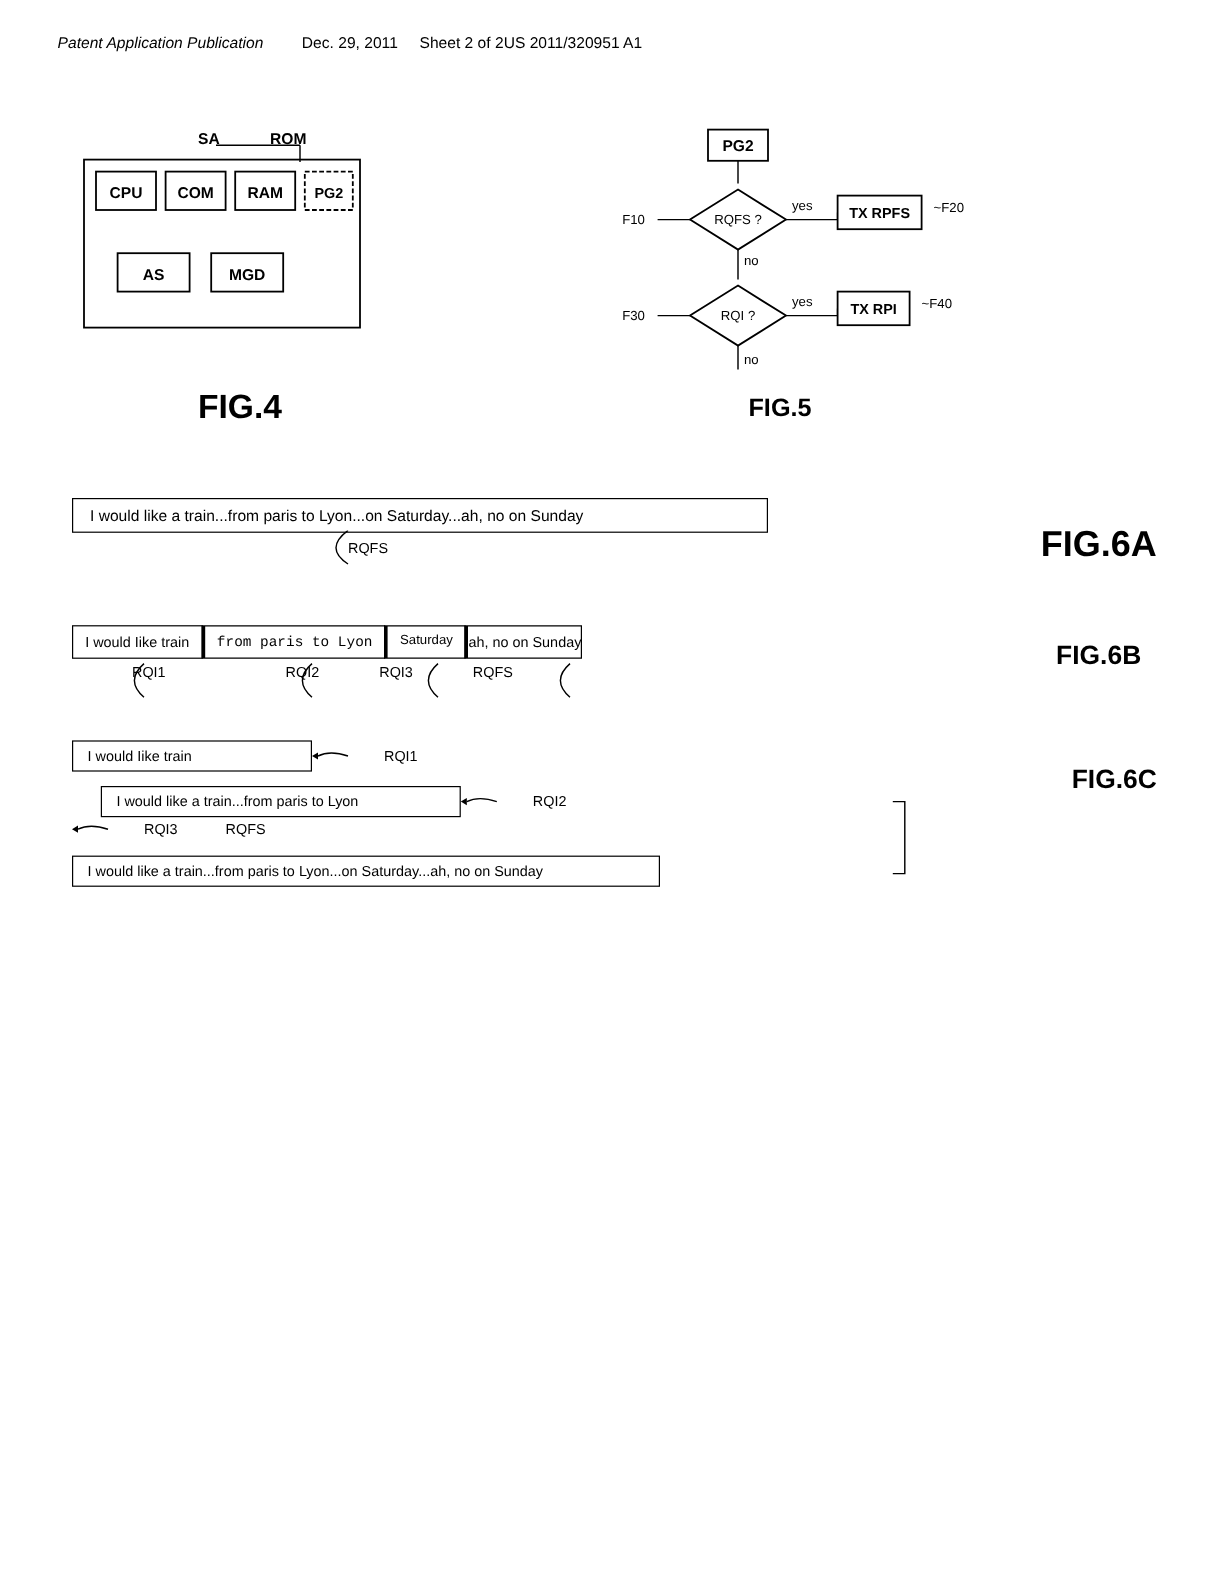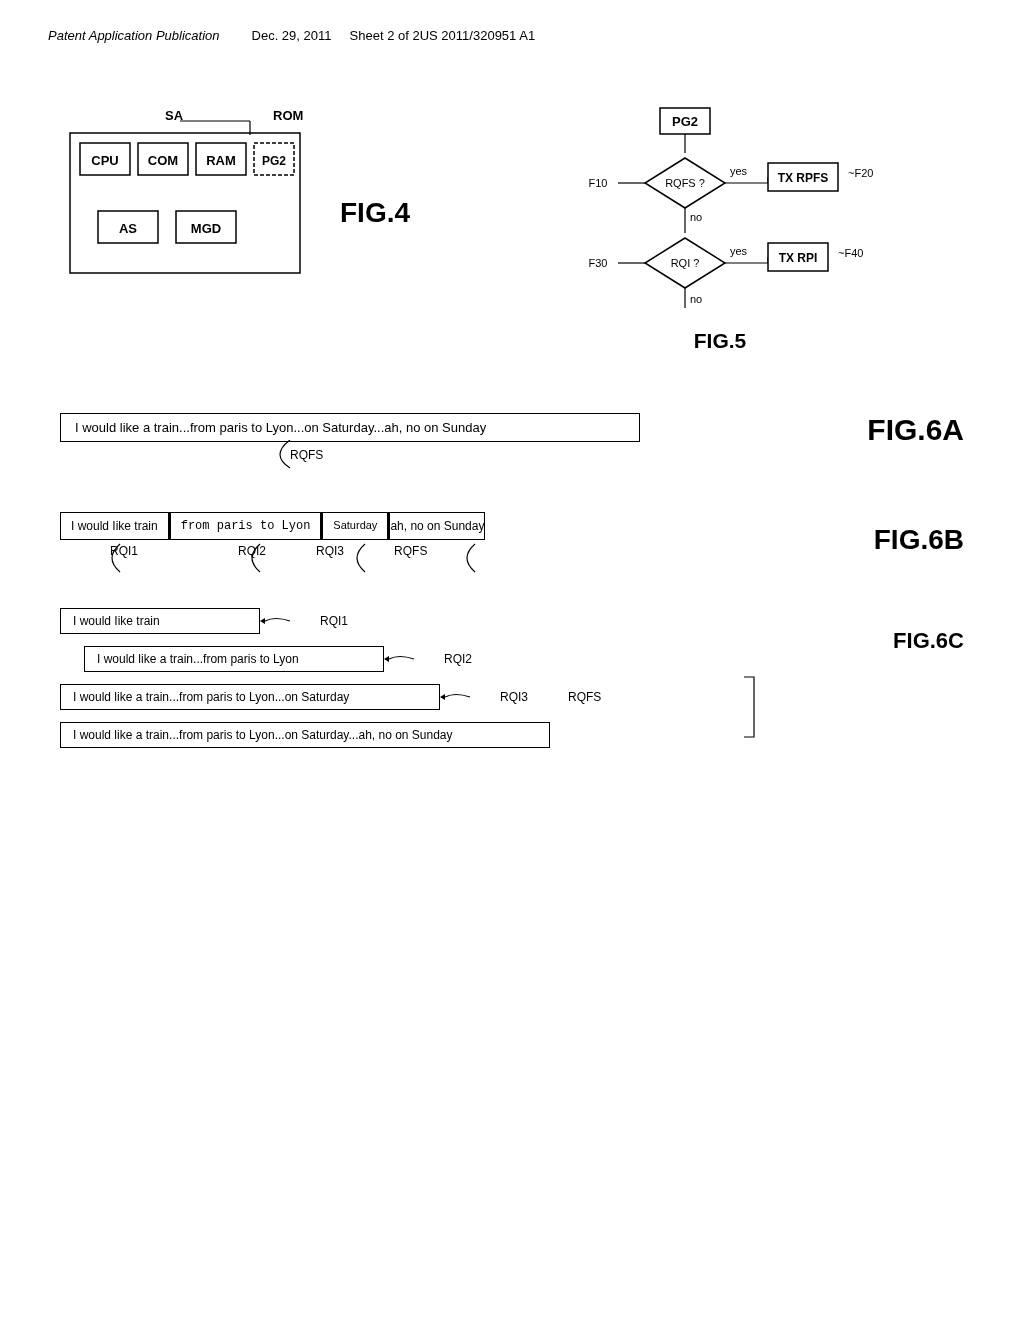--- a/index.html
+++ b/index.html
@@ -35,21 +35,21 @@
       display: flex;
       justify-content: flex-start;
       align-items: flex-start;
       margin-top: 40px;
       gap: 80px;
     }
 
     
     .fig4-container {
       display: flex;
-      flex-direction: row;
+      flex-direction: column;
       align-items: center;
     }
     .fig4-label {
       font-size: 28px;
       font-weight: bold;
       margin-top: 20px;
       font-family: Liberation Sans, sans-serif;
     }
 
     
@@ -95,21 +95,21 @@
 
 <div class="content">
 
   <div class="fig-row-top">
 
     <div class="fig4-container">
       <div style="position:relative; width:280px; height:200px;">
 
         <span style="position:absolute; top:5px; left:105px; font-size:13px; font-weight:bold; font-family:Arial,sans-serif;">SA</span>
 
-        <span style="position:absolute; top:5px; left:165px; font-size:13px; font-weight:bold; font-family:Arial,sans-serif;margin-left:48px;">ROM</span>
+        <span style="position:absolute; top:5px; left:165px; font-size:13px; font-weight:bold; font-family:Arial,sans-serif;">ROM</span>
 
         <svg style="position:absolute;top:0;left:0;" width="280" height="200">
 
           <line x1="120" y1="18" x2="190" y2="18" stroke="#000" stroke-width="1.2"></line>
           <line x1="190" y1="18" x2="190" y2="32" stroke="#000" stroke-width="1.2"></line>
 
           <rect x="10" y="30" width="230" height="140" fill="none" stroke="#000" stroke-width="1.5"></rect>
 
           <rect x="20" y="40" width="50" height="32" fill="white" stroke="#000" stroke-width="1.5"></rect>
           <text x="45" y="62" text-anchor="middle" font-size="13" font-weight="bold" font-family="Arial,sans-serif">CPU</text>
@@ -193,21 +193,21 @@
     <div style="display:flex; align-items:flex-start; justify-content:space-between;">
       <div style="flex:1;">
         <div class="text-box" style="width:580px;">I would like a train...from paris to Lyon...on Saturday...ah, no on Sunday</div>
         <div style="margin-top:6px; margin-left:230px; font-size:12px; font-family:Arial,sans-serif; position:relative;">
           <svg width="100" height="30" style="display:inline-block; vertical-align:middle; position:absolute; left:-40px; top:-8px;">
             <path d="M 40 0 Q 20 15 40 28" fill="none" stroke="#000" stroke-width="1.2"></path>
           </svg>
           <span>RQFS</span>
         </div>
       </div>
-      <div style="font-size:30px; font-weight:bold; font-family:Arial,sans-serif; margin-top:0;">FIG.6A</div>
+      <div style="font-size:30px; font-weight:bold; font-family:Arial,sans-serif; margin-top:22px;">FIG.6A</div>
     </div>
   </div>
 
   <div style="margin-top:50px; position:relative;">
     <div style="display:flex; align-items:stretch;">
 
       <div style="border:1.5px solid #000; padding:6px 10px; font-size:12px; font-family:Arial,sans-serif; white-space:nowrap;">I would Iike train</div>
 
       <div style="border:1.5px solid #000; border-left:3px solid #000; padding:6px 10px; font-size:12px; font-family:Liberation Mono, monospace; white-space:nowrap; margin-left:-1px;">from paris to Lyon</div>
 
@@ -224,48 +224,47 @@
         <path d="M 200 4 Q 184 18 200 32" fill="none" stroke="#000" stroke-width="1.2"></path>
 
         <path d="M 305 4 Q 289 18 305 32" fill="none" stroke="#000" stroke-width="1.2"></path>
 
         <path d="M 415 4 Q 399 18 415 32" fill="none" stroke="#000" stroke-width="1.2"></path>
       </svg>
       <span style="margin-left:50px;">RQI1</span>
       <span style="margin-left:100px;">RQI2</span>
       <span style="margin-left:50px;">RQI3</span>
       <span style="margin-left:50px;">RQFS</span>
-      <span style="margin-left:19px; font-size:28px; font-weight:bold; font-family:Arial,sans-serif; position:absolute; right:0; top:-20px;">FIG.6B</span>
+      <span style="margin-left:19px; font-size:22px; font-weight:bold; font-family:Arial,sans-serif; position:absolute; right:13px; top:-20px;">FIG.6B</span>
     </div>
   </div>
 
   <div style="margin-top:50px; position:relative;">
 
     <span style="position:absolute; right:0; top:20px; font-size:22px; font-weight:bold; font-family:Arial,sans-serif;">FIG.6C</span>
 
     <div style="display:flex; align-items:center; margin-bottom:12px;">
       <div style="border:1.5px solid #000; padding:5px 12px; font-size:12px; font-family:Arial,sans-serif; min-width:200px;">I would Iike train</div>
       <svg width="60" height="20" style="display:inline-block;">
         <path d="M 30 10 Q 15 5 5 10" fill="none" stroke="#000" stroke-width="1.2"></path>
         <polygon points="5,7 0,10 5,13" fill="#000"></polygon>
       </svg>
       <span style="font-size:12px; font-family:Arial,sans-serif;">RQI1</span>
     </div>
 
-    <div style="display:flex; align-items:center; margin-bottom:12px;padding-left:24px;">
+    <div style="display:flex; align-items:center; padding-left:24px;">
       <div style="border:1.5px solid #000; padding:5px 12px; font-size:12px; font-family:Arial,sans-serif; min-width:300px;">I would like a train...from paris to Lyon</div>
       <svg width="60" height="20" style="display:inline-block;">
         <path d="M 30 10 Q 15 5 5 10" fill="none" stroke="#000" stroke-width="1.2"></path>
         <polygon points="5,7 0,10 5,13" fill="#000"></polygon>
       </svg>
       <span style="font-size:12px; font-family:Arial,sans-serif;">RQI2</span>
     </div>
 
     <div style="display:flex; align-items:center; margin-bottom:12px;">
-      <div style="border:1.5px solid #000; padding:5px 12px; font-size:12px; font-family:Arial,sans-serif; min-width:380px;">I would like a train...from paris to Lyon...on Saturday</div>
       <svg width="60" height="20" style="display:inline-block;">
         <path d="M 30 10 Q 15 5 5 10" fill="none" stroke="#000" stroke-width="1.2"></path>
         <polygon points="5,7 0,10 5,13" fill="#000"></polygon>
       </svg>
       <span style="font-size:12px; font-family:Arial,sans-serif;">RQI3</span>
 
       <span style="font-size:12px; font-family:Arial,sans-serif; margin-left:40px;">RQFS</span>
     </div>
 
     <div style="display:flex; align-items:center; position:relative;">

